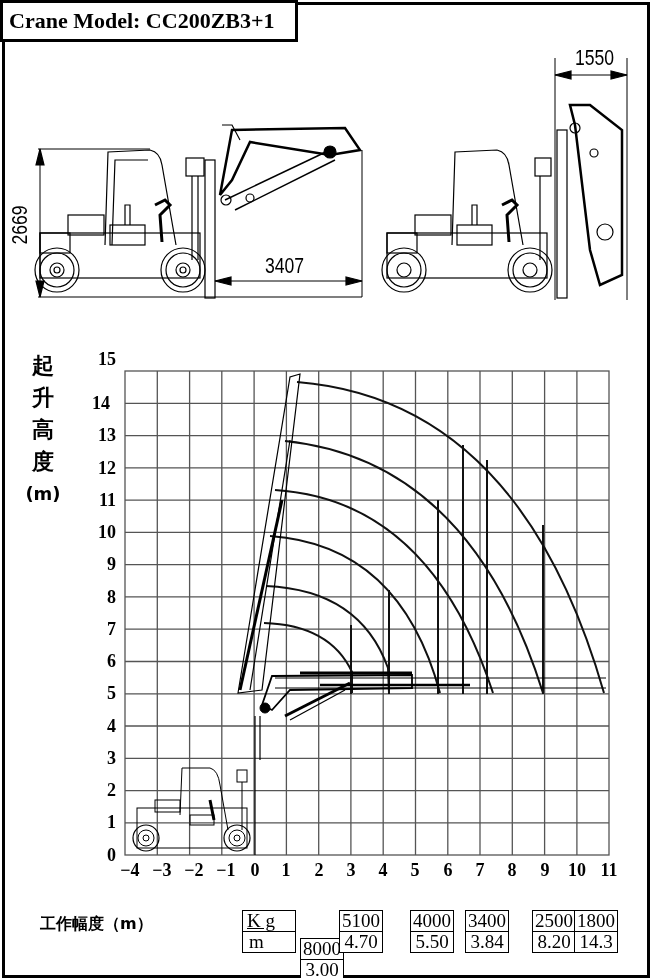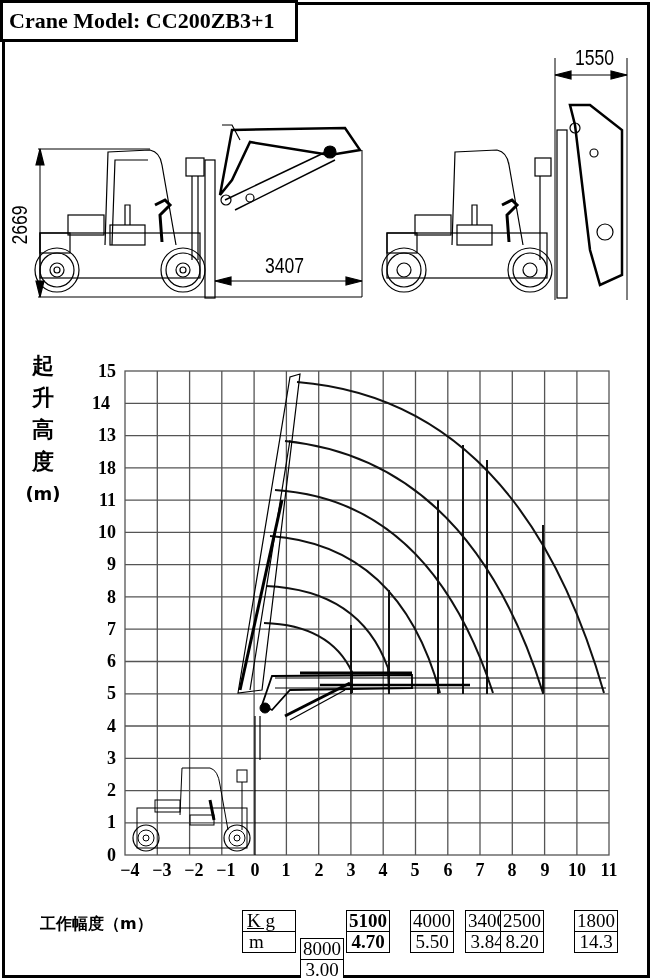--- a/index.html
+++ b/index.html
@@ -189,24 +189,24 @@
 <div class="dim" style="left:570px;top:45px;">1550</div>
 
 <div class="ylabel">
   <div>起</div>
     <div>升</div>
     <div>高</div>
     <div>度</div>
     <div style="font-size:18px;">(m)</div>
 </div>
 
-<div class="ytick" style="top:361px;text-align:right;">15</div>
+<div class="ytick" style="top:349px;text-align:right;">15</div>
 <div class="ytick" style="top:393px;text-align:center;">14</div>
 <div class="ytick" style="top:425px;">13</div>
-<div class="ytick" style="top:458px;">18</div>
+<div class="ytick" style="top:458px;">12</div>
 <div class="ytick" style="top:490px;">11</div>
 <div class="ytick" style="top:522px;">10</div>
 <div class="ytick" style="top:554px;">9</div>
 <div class="ytick" style="top:587px;">8</div>
 <div class="ytick" style="top:619px;">7</div>
 <div class="ytick" style="top:651px;">6</div>
 <div class="ytick" style="top:683px;">5</div>
 <div class="ytick" style="top:716px;">4</div>
 <div class="ytick" style="top:748px;">3</div>
 <div class="ytick" style="top:780px;">2</div>
@@ -233,32 +233,32 @@
 <div class="xlabel">工作幅度（m）</div>
 
 <div class="ltable" style="left:242px;width:52px;">
   <div style="text-align:left;padding-left:4px;text-decoration:underline;">K g</div>
   <div style="text-align:left;padding-left:6px;">m</div>
 </div>
 <div class="ltable" style="left:300px;margin-top:28px;">
   <div>8000</div>
   <div>3.00</div>
 </div>
-<div class="ltable" style="left:346px;font-weight:bold;">
+<div class="ltable" style="left:339px;">
   <div>5100</div>
   <div>4.70</div>
 </div>
 <div class="ltable" style="left:410px;">
   <div>4000</div>
   <div>5.50</div>
 </div>
 <div class="ltable" style="left:465px;">
   <div>3400</div>
   <div>3.84</div>
 </div>
-<div class="ltable" style="left:500px;">
+<div class="ltable" style="left:532px;">
   <div>2500</div>
   <div>8.20</div>
 </div>
 <div class="ltable" style="left:574px;">
   <div>1800</div>
   <div>14.3</div>
 </div>
 
 </body></html>

